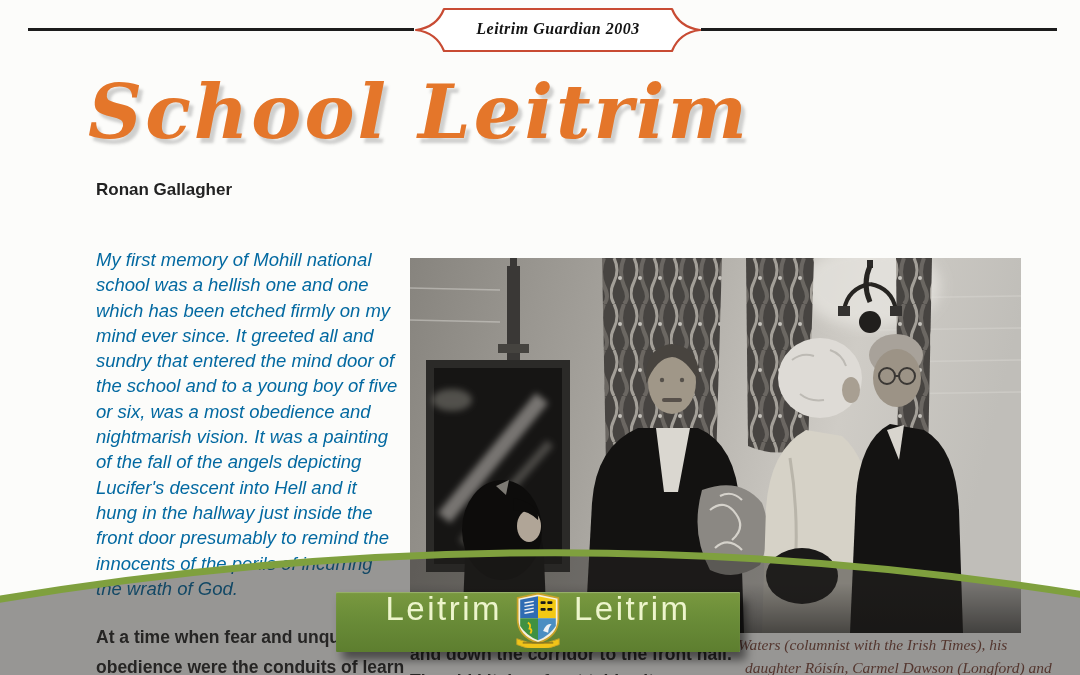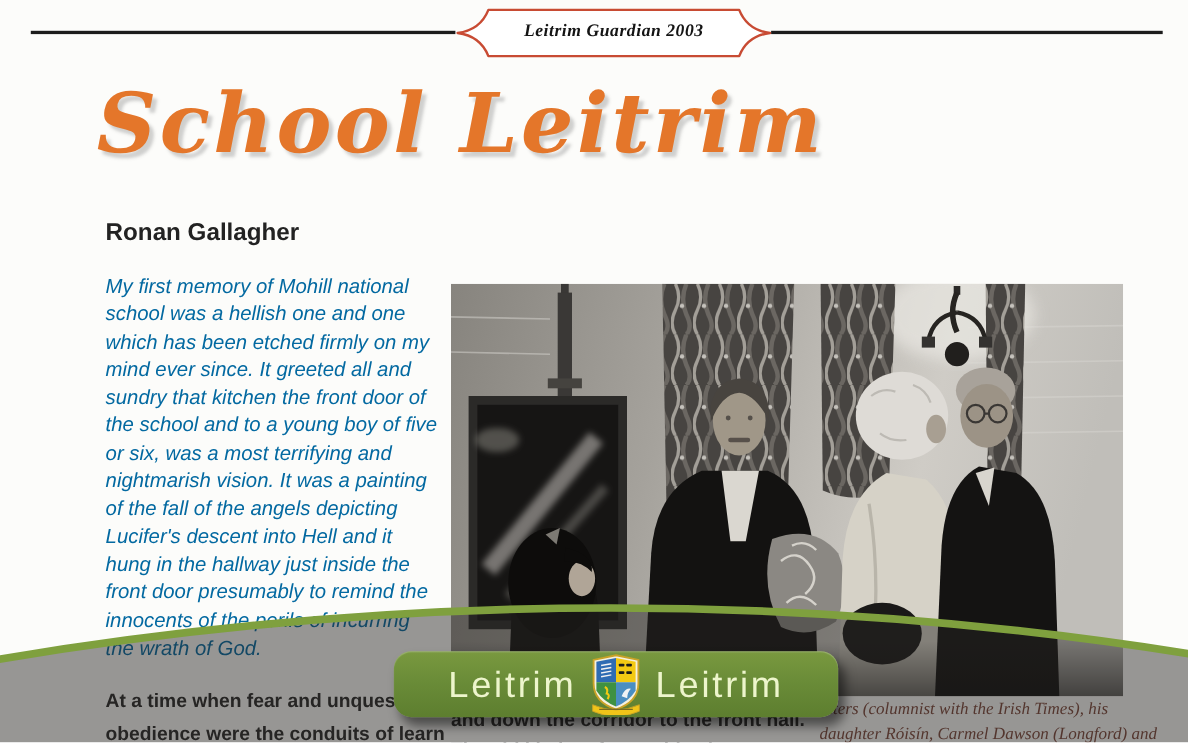--- a/index.html
+++ b/index.html
@@ -20,21 +20,21 @@
     font-size:16px; color:#141414; letter-spacing:0.5px; padding-bottom:2px;
   }
   
   .title {
     position:absolute; left:88px; top:68px;
     font-family:"DejaVu Serif", serif; font-style:italic; font-weight:bold;
     font-size:75px; letter-spacing:3px; color:#e4762a;
     text-shadow:4px 5px 3px rgba(90,90,90,0.28);
     white-space:nowrap;
   }
-  .author { position:absolute; left:96px; top:198px; font-size:22px; font-weight:bold; color:#222; }
+  .author { position:absolute; left:96px; top:180px; font-size:17px; font-weight:bold; color:#222; }
   
   .bodytext {
     position:absolute; left:96px; top:247px; width:320px;
     font-style:italic; font-size:18.5px; line-height:25.3px; color:#0369a1;
   }
   .tline { white-space:nowrap; }
   .bold-para {
     position:absolute; left:96px; top:622px;
     font-weight:bold; font-size:17.5px; line-height:30px; color:#262626;
   }
@@ -48,25 +48,25 @@
   .caption-line {
     position:absolute; font-family:"Liberation Serif", serif; font-style:italic;
     font-size:15.5px; color:#7c463a; white-space:nowrap;
   }
   .caption-1 { left:704px; top:636px; }
   .caption-2 { left:745px; top:659px; }
   
   .overlay { position:absolute; left:0; top:0; width:1080px; height:675px; pointer-events:none; }
   
   .banner {
-    position:absolute; left:358px; top:592px; width:404px; height:60px;
-    border-radius:16px;
+    position:absolute; left:336px; top:592px; width:404px; height:60px;
+    border-radius:1px;
     background:linear-gradient(180deg,#79993f 0%, #6a8c38 45%, #5d7e2f 100%);
     box-shadow:6px 8px 10px rgba(0,0,0,0.5), inset 0 1px 1px rgba(255,255,255,0.25);
-    display:flex; align-items:center; justify-content:center; gap:10px;
+    display:flex; align-items:flex-start; justify-content:center; gap:10px;
   }
   .banner .word {
     font-size:33px; font-weight:400; letter-spacing:2.5px; color:#edf5cc;
     line-height:1;
   }
   .banner .crest { width:52px; height:56px; flex:0 0 auto; }
 </style>
 </head>
 <body>
 
@@ -82,23 +82,23 @@
   </div>
 
   <div class="title">School Leitrim</div>
   <div class="author">Ronan Gallagher</div>
 
   <div class="bodytext">
       <div class="tline">My first memory of Mohill national</div>
       <div class="tline">school was a hellish one and one</div>
       <div class="tline">which has been etched firmly on my</div>
       <div class="tline">mind ever since. It greeted all and</div>
-      <div class="tline">sundry that kitchen the front door of</div>
+      <div class="tline">sundry that entered the mind door of</div>
       <div class="tline">the school and to a young boy of five</div>
-      <div class="tline">or six, was a most terrifying and</div>
+      <div class="tline">or six, was a most obedience and</div>
       <div class="tline">nightmarish vision. It was a painting</div>
       <div class="tline">of the fall of the angels depicting</div>
       <div class="tline">Lucifer's descent into Hell and it</div>
       <div class="tline">hung in the hallway just inside the</div>
       <div class="tline">front door presumably to remind the</div>
       <div class="tline">innocents of the perils of incurring</div>
       <div class="tline">the wrath of God.</div>
     </div>
   <div class="bold-para">
       <div class="tline">At a time when fear and unquestioning</div>

